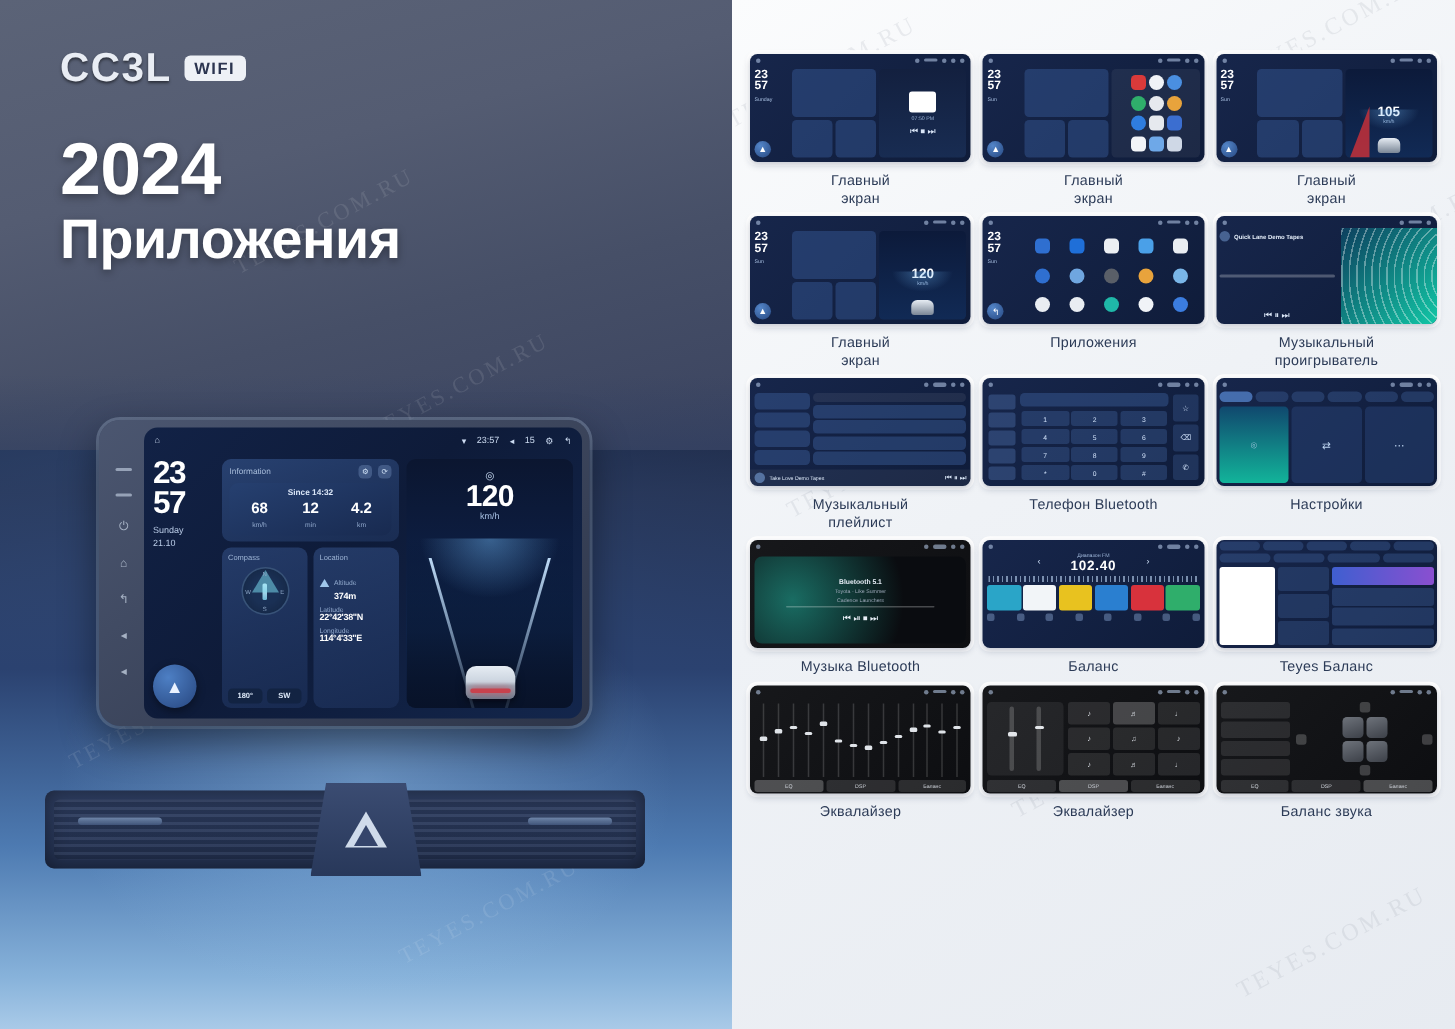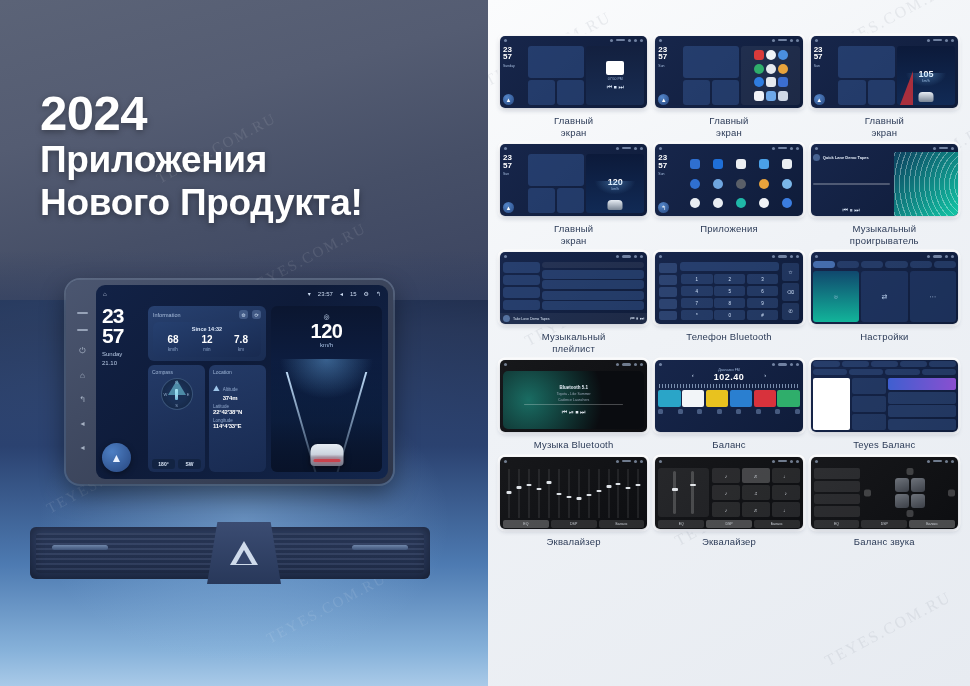--- a/index.html
+++ b/index.html
@@ -386,25 +386,28 @@
 <div class="hero">
   <div class="hero-top-grad"></div>
   <div class="hero-bottom-grad"></div>
   <div class="hero-glow"></div>
 
   <div class="wm" style="left:150px;top:140px;">TEYES.COM.RU</div>
   <div class="wm" style="left:240px;top:250px;">TEYES.COM.RU</div>
   <div class="wm" style="left:40px;top:470px;">TEYES.COM.RU</div>
   <div class="wm" style="left:260px;top:600px;">TEYES.COM.RU</div>
 
+  <div class="brand">
+    <span class="brand-name">CC3L</span>
+    <span class="wifi-badge">WIFI</span>
+  </div>
 
   <div class="headline">
     <div class="yr">2024</div>
     <div class="l1">Приложения</div>
-    <div class="l2">Нового Продукта!</div>
   </div>
 
   <div class="dash">
     <div class="dash-bg"></div>
 
     <div class="vent">
       <span class="vent-slot l"></span>
       <span class="vent-slot r"></span>
     </div>
     <div class="hazard">
@@ -458,21 +461,21 @@
                 <div class="trip-row">
                   <div class="trip-cell">
                     <div class="trip-v">68</div>
                     <div class="trip-u">km/h</div>
                   </div>
                   <div class="trip-cell">
                     <div class="trip-v">12</div>
                     <div class="trip-u">min</div>
                   </div>
                   <div class="trip-cell">
-                    <div class="trip-v">7.8</div>
+                    <div class="trip-v">4.2</div>
                     <div class="trip-u">km</div>
                   </div>
                 </div>
               </div>
             </div>
 
             <div class="mid-row">
               <div class="compass-card">
                 <div class="mini-title">Compass</div>
                 <div class="compass-dial">

